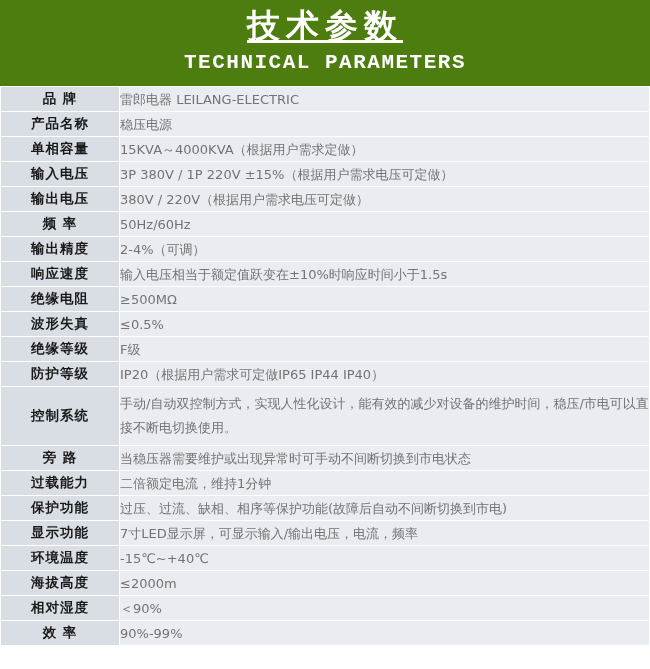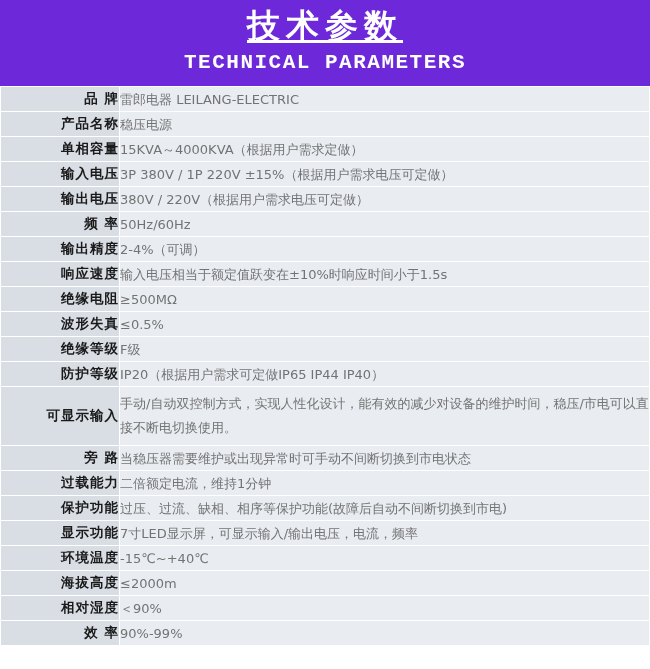--- a/index.html
+++ b/index.html
@@ -17,21 +17,21 @@
     position: relative;
     width: 650px;
     height: 669px;
     background: #ffffff;
     box-sizing: border-box;
   }
   
   .header {
     position: relative;
     height: 86px;
-    background: #6d28d9;
+    background: #4d7c0f;
     color: #ffffff;
     text-align: center;
     box-sizing: border-box;
     padding-top: 4px;
   }
   .header-cn {
     font-family: "DejaVu Sans", sans-serif;
     font-size: 33px;
     font-weight: bold;
     letter-spacing: 6px;
@@ -55,21 +55,21 @@
   }
   table.spec td {
     border: 1px solid #ffffff;
     padding: 0;
     vertical-align: middle;
   }
   td.label {
     width: 118px;
     background: #d9dde4;
     color: #1a1a1a;
-    text-align: right;
+    text-align: center;
     font-family: "DejaVu Sans", sans-serif;
     font-size: 13.5px;
     font-weight: bold;
     letter-spacing: 1px;
     padding: 3px 2px;
     height: 24px;
     border-right: 1px solid #ffffff;
   }
   td.value {
     background: #e9ecf1;
@@ -138,21 +138,21 @@
       </tr>
       <tr>
         <td class="label">绝缘等级</td>
         <td class="value">F级</td>
       </tr>
       <tr>
         <td class="label">防护等级</td>
         <td class="value">IP20（根据用户需求可定做IP65 IP44  IP40）</td>
       </tr>
       <tr class="tall">
-        <td class="label">可显示输入</td>
+        <td class="label">控制系统</td>
         <td class="value">手动/自动双控制方式，实现人性化设计，能有效的减少对设备的维护时间，稳压/市电可以直接不断电切换使用。</td>
       </tr>
       <tr>
         <td class="label">旁  路</td>
         <td class="value">当稳压器需要维护或出现异常时可手动不间断切换到市电状态</td>
       </tr>
       <tr>
         <td class="label">过载能力</td>
         <td class="value">二倍额定电流，维持1分钟</td>
       </tr>

